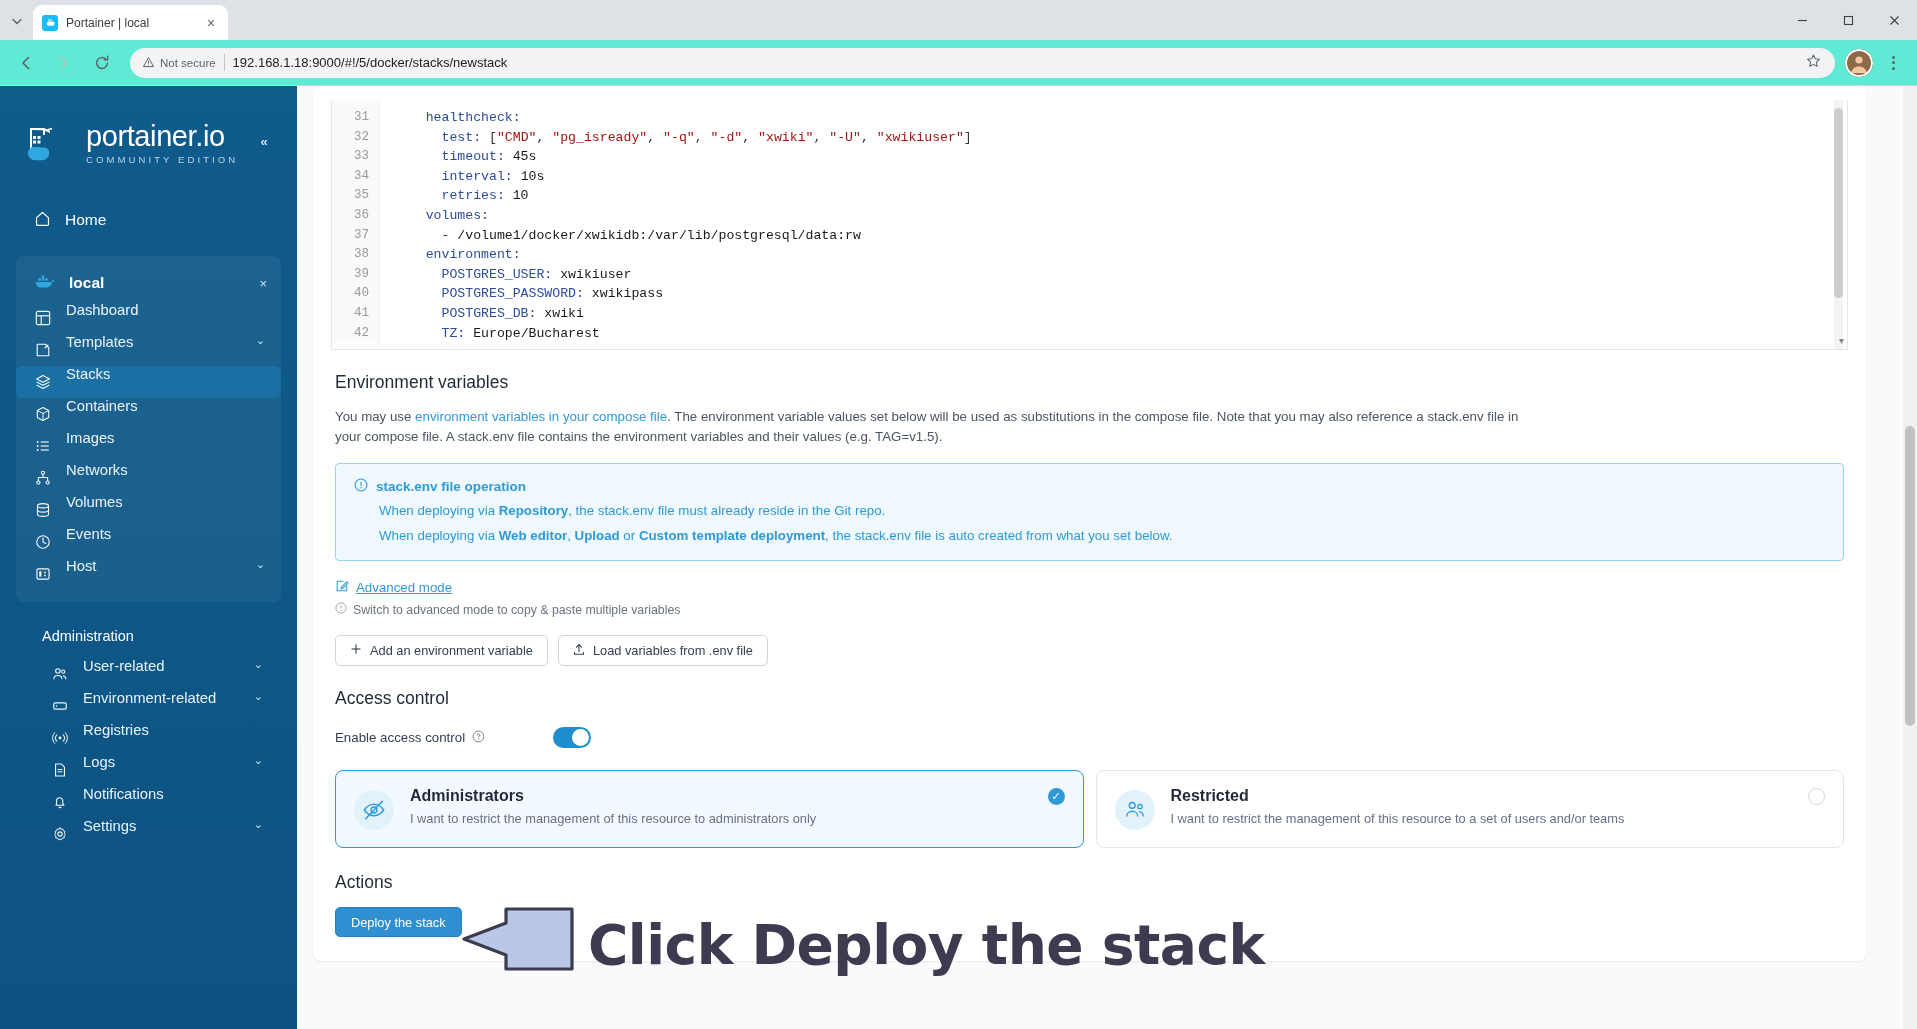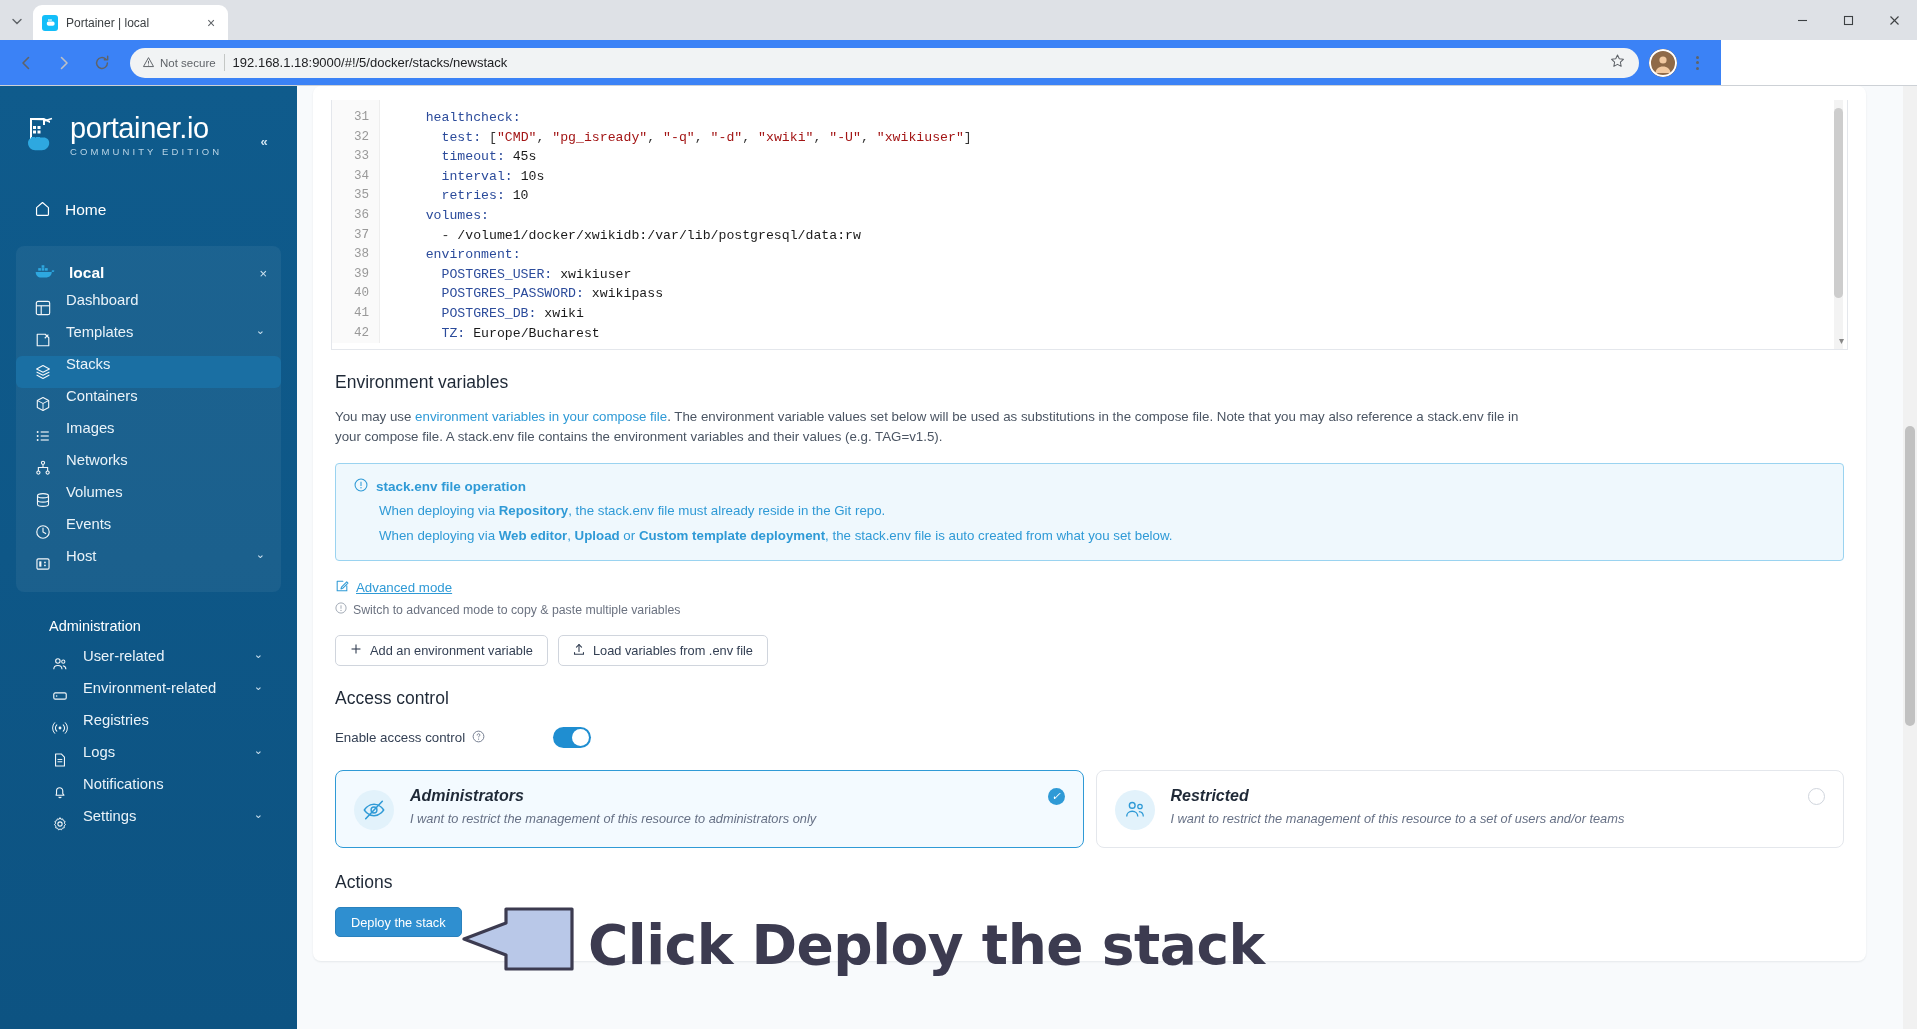--- a/index.html
+++ b/index.html
@@ -44,22 +44,22 @@
   .win-controls {
     position: absolute; right: 0; top: 0; height: 40px;
     display: flex; align-items: center;
   }
   .win-btn {
     width: 46px; height: 40px; display: flex; align-items: center;
     justify-content: center; color: #3c4043; font-size: 13px;
   }
 
   .toolbar {
-    position: absolute; top: 40px; left: 0; width: 1721px; height: 45px;
-    background: #3b82f6; display: flex; align-items: center; padding: 0 10px;
+    position: absolute; top: 40px; left: 0; width: 1917px; height: 45px;
+    background: #5eead4; display: flex; align-items: center; padding: 0 10px;
   }
   .nav-btn {
     width: 32px; height: 32px; margin-right: 6px; border-radius: 50%;
     display: flex; align-items: center; justify-content: center;
     color: #5f6368;
   }
   .nav-btn.dim { color: #bdc1c6; }
   .omnibox {
     flex: 1 1 auto; height: 30px; margin: 0 8px 0 6px;
     background: #f1f3f4; border-radius: 16px;
@@ -97,22 +97,22 @@
   
   .app { position: absolute; top: 86px; left: 0; width: 1917px; height: 943px; background: #f8fafc; }
 
   .sidebar {
     position: absolute; left: 0; top: 0; width: 297px; height: 943px;
     background: #0e5a8a;
     background: linear-gradient(180deg,#0f5b8c 0%, #0d5382 100%);
     color: #ffffff;
   }
   .logo-row {
-    display: flex; align-items: flex-end; gap: 6px;
-    padding: 26px 0 0 22px;
+    display: flex; align-items: flex-start; gap: 22px;
+    padding: 36px 0 0 22px;
   }
   .logo-mark { width: 42px; height: 44px; flex: 0 0 42px; }
   .logo-text { line-height: 1; }
   .logo-name { font-size: 29px; font-weight: 400; letter-spacing: -0.4px; color:#fff; }
   .logo-sub {
     font-size: 9.5px; letter-spacing: 3.1px; color: #b9d4e6; margin-top: 4px;
     font-weight: 400;
   }
   .collapse-btn {
     position: absolute; right: 22px; top: 44px; width: 22px; height: 22px;
@@ -140,21 +140,21 @@
   .nav-item {
     display: flex; gap: 14px;
     height: 32px; padding: 0 14px 0 18px;
     font-size: 14.8px; color: #eaf3f9; position: relative;
   }
   .nav-item.active { background: #1a6fa3; border-radius: 6px; }
   .nav-item .chev { position: absolute; right: 16px; font-size: 11px; color: #cfe3f0; }
   .nav-item .ico { width: 18px; flex: 0 0 18px; display:flex; align-items:center; justify-content:center; opacity:.95;}
   .section-title {
     font-size: 14.5px; color: #ffffff; padding: 0 0 0 34px;
-    margin: 26px 0 14px 15px; font-weight: 400;
+    margin: 26px 0 14px 8px; font-weight: 400;
   }
   .admin-list .nav-item { padding-left: 34px; height: 32px; }
   .admin-list .nav-item .chev { right: 34px; }
   .admin-list { margin-top: 0; padding-left: 17px; }
 
   
   .main {
     position: absolute; left: 297px; top: 0; width: 1620px; height: 943px;
     overflow: hidden;
   }
@@ -248,21 +248,21 @@
   }
   .switch .knob {
     position: absolute; right: 2px; top: 2px; width: 17px; height: 17px;
     border-radius: 50%; background: #ffffff;
   }
 
   .ac-cards { margin: 22px 22px 0 22px; display: flex; gap: 12px; }
   .ac-card {
     flex: 1 1 0; border: 1px solid #e4e7ec; border-radius: 8px;
     background: #ffffff; padding: 16px 18px 17px 18px; position: relative;
-    display: flex; align-items: flex-start; gap: 16px; min-height: 78px; font-style: italic;
+    display: flex; align-items: flex-start; gap: 16px; min-height: 78px;
   }
   .ac-card.sel { border: 1.5px solid #2f9ad6; background: #f3faff; }
   .ac-ico {
     width: 40px; height: 40px; flex: 0 0 40px; border-radius: 50%;
     background: #e2f2fb; display: flex; align-items: center; justify-content: center;
     color: #2f9ad6; margin-top: 3px;
   }
   .ac-card.sel .ac-ico { background: #e2f2fb; }
   .ac-title { font-size: 16px; color: #1f2937; font-weight: 600; }
   .ac-desc { font-size: 12.8px; color: #667085; margin-top: 5px; line-height: 17px; }

